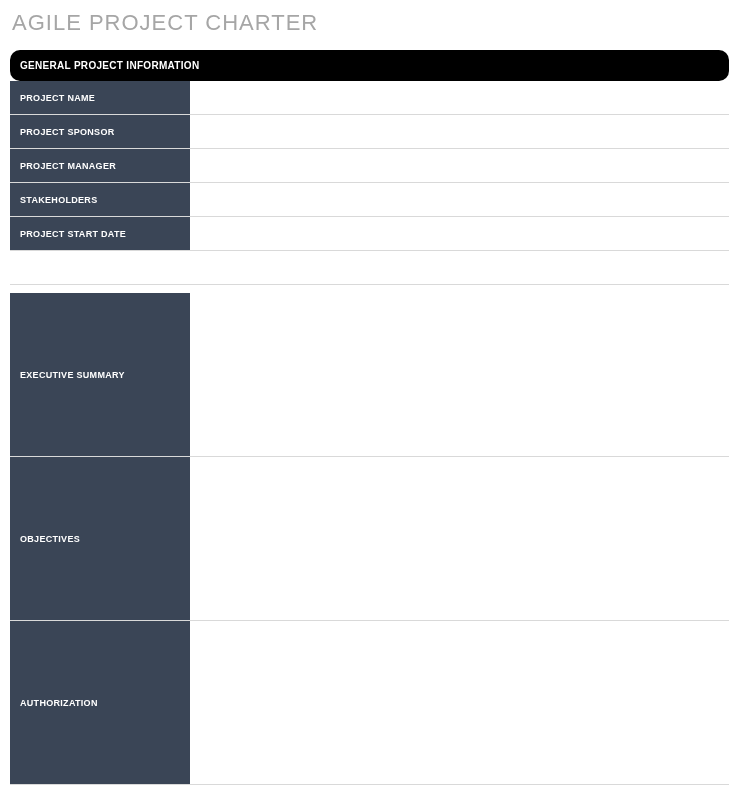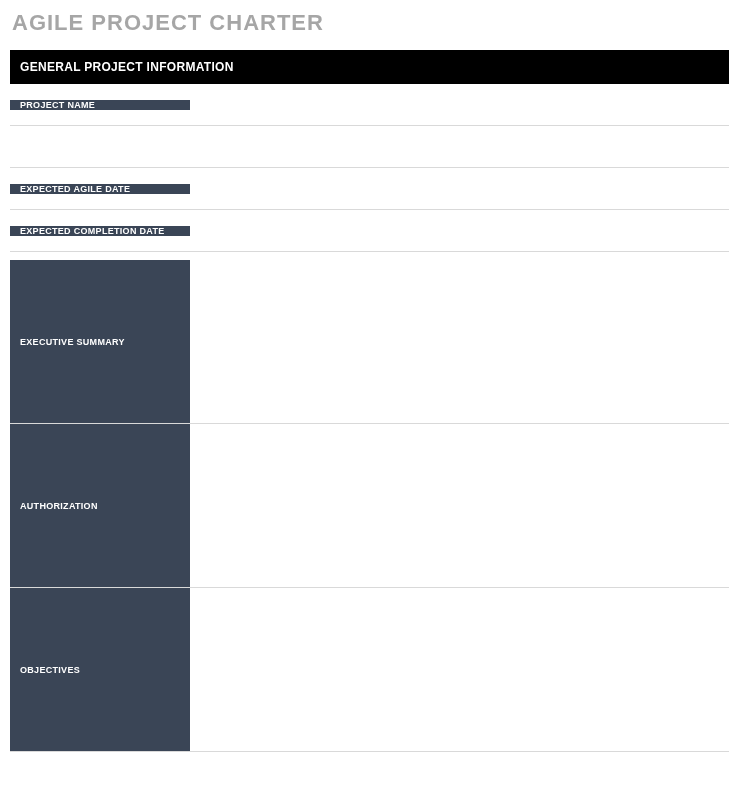--- a/index.html
+++ b/index.html
@@ -8,33 +8,34 @@
       box-sizing: border-box;
     }
     body {
       font-family: Arial, Helvetica, sans-serif;
       background: #ffffff;
       width: 739px;
       padding: 10px 10px 0 10px;
     }
     .page-title {
       font-size: 22px;
-      font-weight: bold;
+      font-weight: normal;
       color: #a6a6a6;
       letter-spacing: 1px;
       margin-bottom: 14px;
       margin-left: 2px;
     }
     .section-header {
       background: #000000;
       color: #ffffff;
-      font-size: 12px;
+      font-size: 10px;
       font-weight: bold;
       padding: 10px 10px;
       letter-spacing: 0.3px;
+      border-radius: 10px;
     }
     .row {
       display: flex;
       border-bottom: 1px solid #d9d9d9;
     }
     .row-label {
       background: #3a4556;
       color: #ffffff;
       font-size: 9px;
       font-weight: bold;
@@ -47,22 +48,21 @@
     }
     .row-value {
       flex: 1;
       background: #ffffff;
       font-size: 11px;
       padding: 6px 10px;
       display: flex;
       align-items: center;
     }
     .row.small {
-      height: 42px;
-      align-items: center;
+      height: 34px;
     }
     .row.large {
       height: 164px;
       justify-content: flex-end;
     }
     .section-gap {
       height: 8px;
       background: #ffffff;
     }
   </style>
@@ -74,47 +74,55 @@
 <div>
   <div class="section-header">GENERAL PROJECT INFORMATION</div>
 
   <div class="row small">
     <div class="row-label">PROJECT NAME</div>
     <div class="row-value"></div>
   </div>
 
 
   <div class="row small">
-    <div class="row-value"></div>
-  </div>
-
-
-
-  <div class="row small">
-    <div class="row-label">EXPECTED AGILE DATE</div>
+    <div class="row-label">PROJECT SPONSOR</div>
     <div class="row-value"></div>
   </div>
 
   <div class="row small">
-    <div class="row-label">EXPECTED COMPLETION DATE</div>
+    <div class="row-label">PROJECT MANAGER</div>
+    <div class="row-value"></div>
+  </div>
+
+  <div class="row small">
+    <div class="row-label">STAKEHOLDERS</div>
+    <div class="row-value"></div>
+  </div>
+
+  <div class="row small">
+    <div class="row-label">PROJECT START DATE</div>
+    <div class="row-value"></div>
+  </div>
+
+  <div class="row small">
     <div class="row-value"></div>
   </div>
 </div>
 
 <div class="section-gap"></div>
 
 <div>
 
   <div class="row large">
     <div class="row-label">EXECUTIVE SUMMARY</div>
     <div class="row-value"></div>
   </div>
 
   <div class="row large">
-    <div class="row-label">AUTHORIZATION</div>
+    <div class="row-label">OBJECTIVES</div>
     <div class="row-value"></div>
   </div>
 
   <div class="row large">
-    <div class="row-label">OBJECTIVES</div>
+    <div class="row-label">AUTHORIZATION</div>
     <div class="row-value"></div>
   </div>
 </div>
 
 </body></html>

